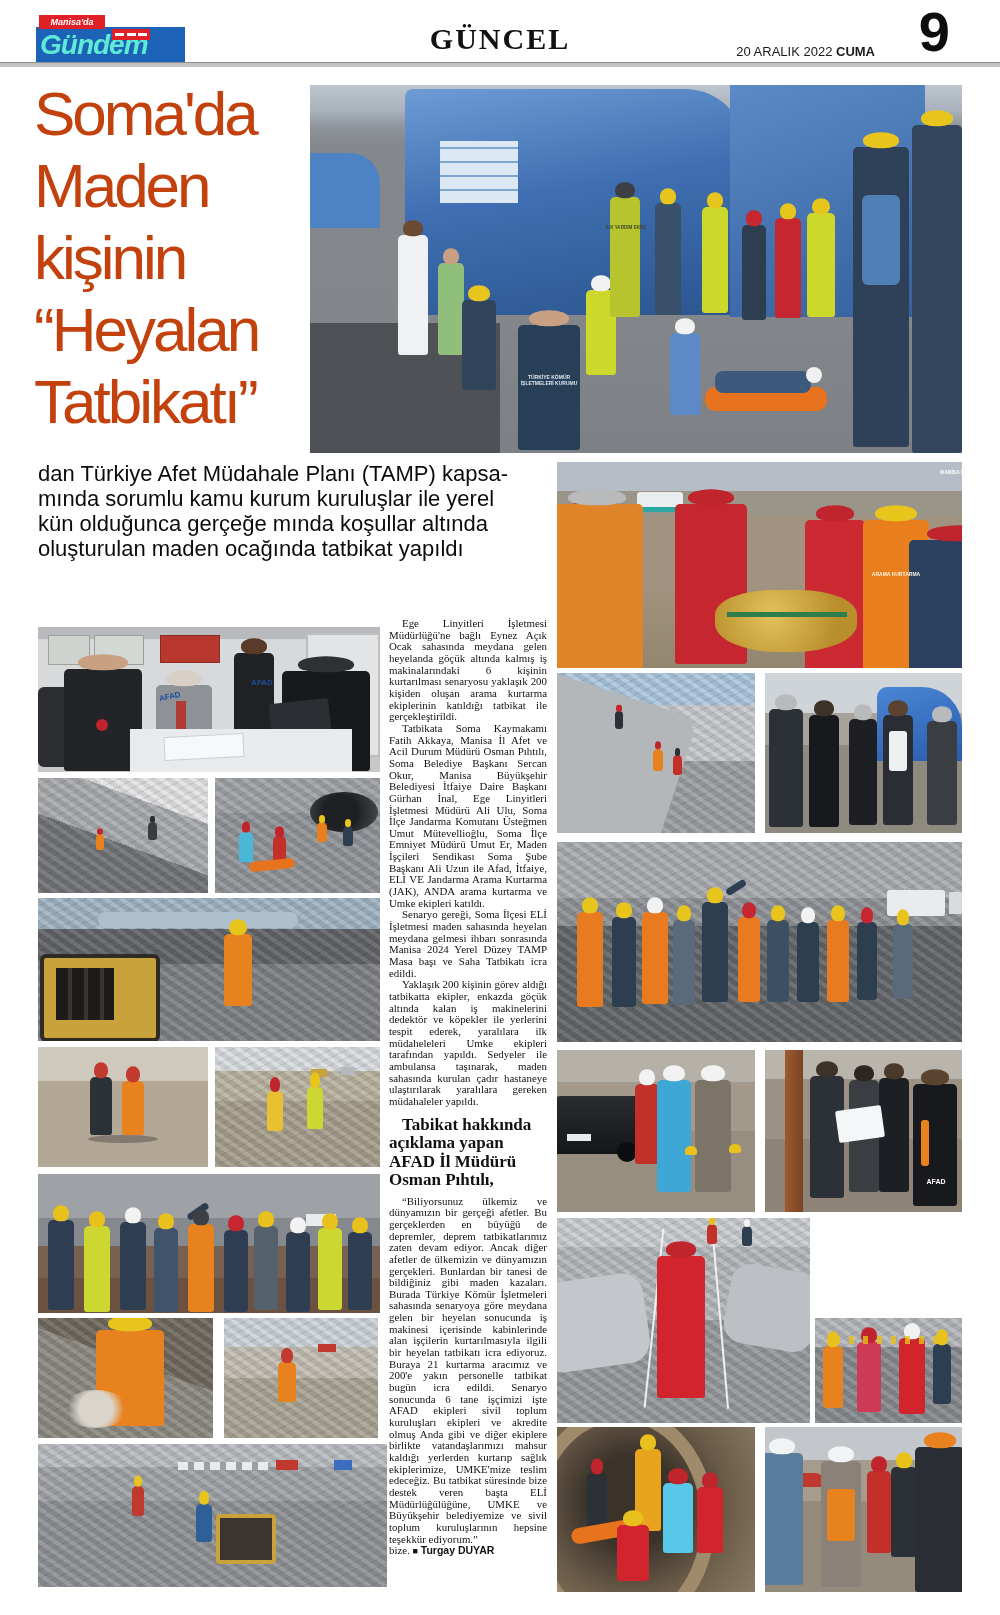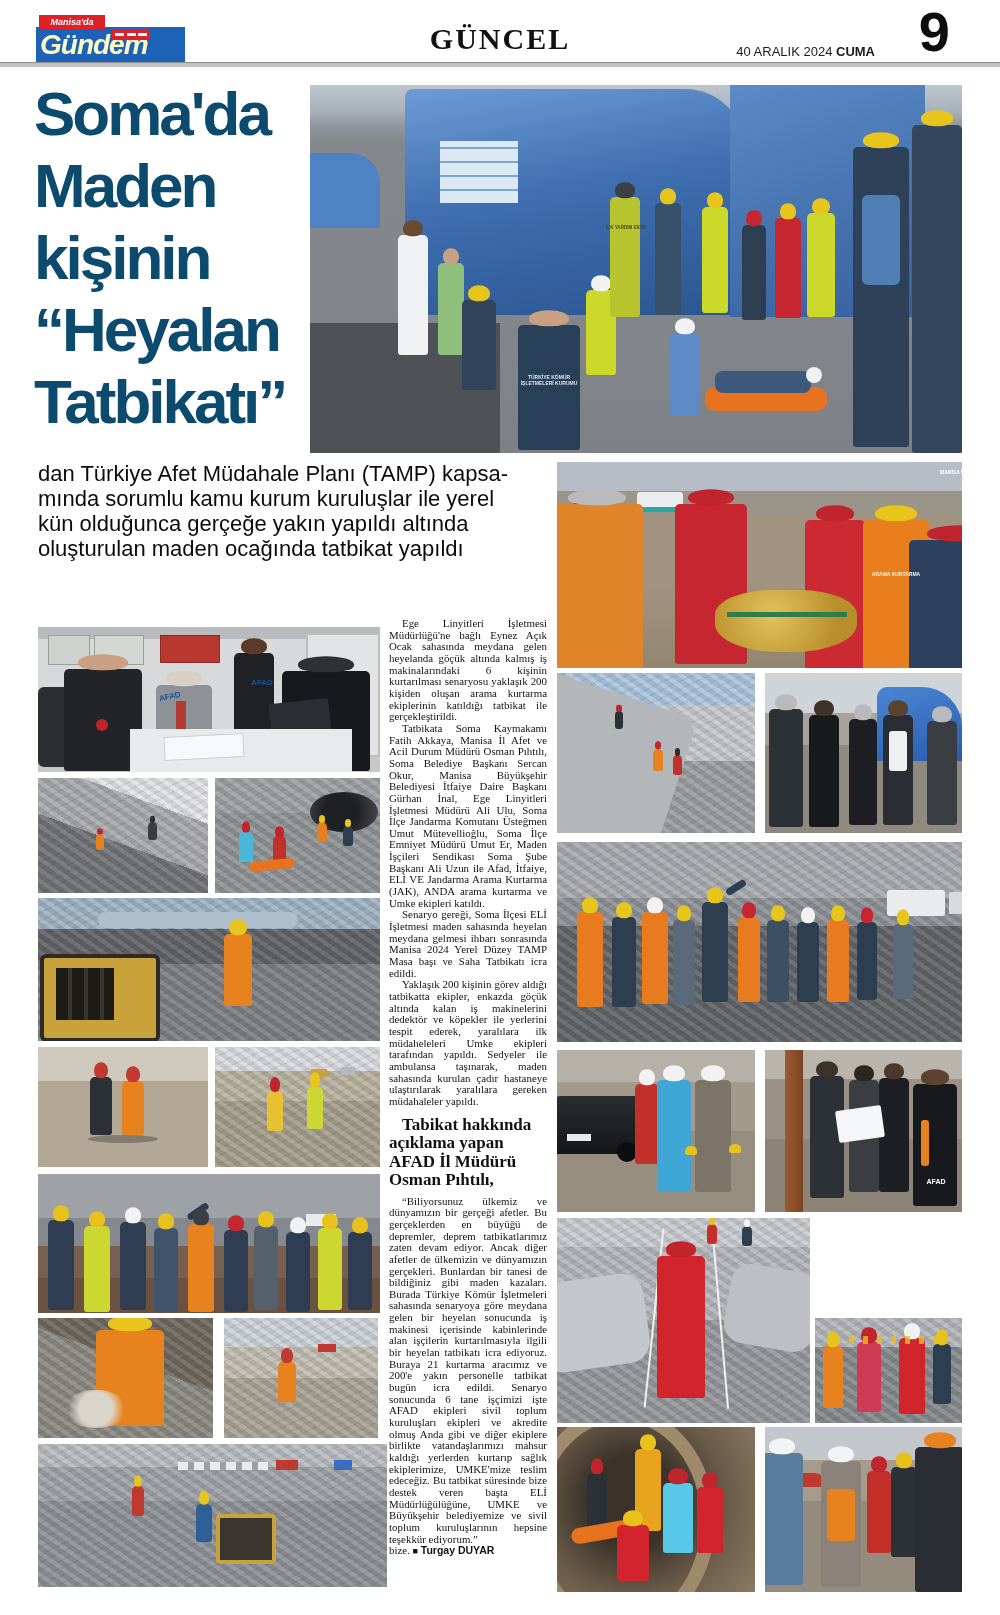--- a/index.html
+++ b/index.html
@@ -1,35 +1,35 @@
 <!DOCTYPE html>
 <html><head>
 <meta charset="utf-8">
 <style>
   html,body{margin:0;padding:0;background:#e8e8e8;}
   .sheet{position:relative;width:1000px;height:1615px;margin:0 auto;background:#ffffff;
          font-family:"Liberation Sans",sans-serif;overflow:hidden;}
   
   .logo-blue{position:absolute;left:36px;top:27px;width:149px;height:35px;background:#1c63b7;
              display:flex;align-items:center;justify-content:flex-start;padding-left:4px;box-sizing:border-box;}
-  .logo-name{color:#fef9c3;font-weight:bold;font-style:italic;font-size:28px;letter-spacing:-1px;}
+  .logo-name{color:#5eead4;font-weight:bold;font-style:italic;font-size:28px;letter-spacing:-1px;}
   .logo-red{position:absolute;left:39px;top:15px;width:66px;height:14px;background:#e01f26;
             color:#fff;font-style:italic;font-weight:bold;font-size:9px;line-height:14px;text-align:center;}
   .logo-tagbox{position:absolute;left:112px;top:29px;width:38px;height:11px;background:#e01f26;
                display:flex;align-items:center;justify-content:space-evenly;}
   .logo-tagbox i{display:block;width:9px;height:3px;background:#fff;}
   .section-title{position:absolute;left:0;top:22px;width:1000px;text-align:center;
                  font-family:"Liberation Serif",serif;font-weight:bold;font-size:30px;letter-spacing:2px;color:#111;}
   .dateline{position:absolute;right:125px;top:44px;font-size:13px;color:#1a1a1a;}
   .dateline b{font-weight:bold;}
   .pagenum{position:absolute;right:50px;top:2px;font-size:56px;font-weight:bold;color:#0d0d0d;line-height:60px;}
   .header-rule{position:absolute;left:0;top:62px;width:1000px;height:4px;background:#c2c2c2;border-top:1px solid #8f8f8f;}
   
   .headline{position:absolute;left:34px;top:78px;width:380px;z-index:3;
-            font-weight:bold;font-size:62px;line-height:72px;letter-spacing:-3px;color:#0c4a6e;}
+            font-weight:normal;font-size:62px;line-height:72px;letter-spacing:-3px;color:#c2410c;}
   .lead{position:absolute;left:38px;top:461px;width:525px;z-index:3;
         font-size:22px;line-height:25px;color:#0c0c0c;}
   
   .bodycol{position:absolute;left:389px;top:618px;width:158px;
            font-family:"Liberation Serif",serif;font-size:10.9px;line-height:11.65px;
            text-align:justify;color:#111;}
   .bodycol p{margin:0;text-indent:13px;}
   .subhead{font-weight:bold;font-size:17px;line-height:18.5px;text-align:left;text-indent:0;
            margin:8px 0 6px 0 !important;}
   .sig{margin-top:1px;}
@@ -60,21 +60,21 @@
     </div>
     <div class="logo-red">Manisa'da</div>
     <div class="logo-tagbox">
         <i></i>
         <i></i>
         <i></i>
       </div>
   </div>
   <div class="section-title">GÜNCEL</div>
   <div class="dateline">
-    <span>40 ARALIK 2024</span>
+    <span>20 ARALIK 2022</span>
     <b>CUMA</b>
   </div>
   <div class="pagenum">9</div>
   <div class="header-rule"></div>
 
   <h1 class="headline" style="margin:0;font-size:62px;">
     <div>Soma'da</div>
     <div>Maden</div>
     <div>kişinin</div>
     <div>“Heyalan</div>
@@ -108,21 +108,21 @@
     <span class="blk" style="left:405px;top:286px;width:96px;height:22px;background:#3d5a7d;border-radius:8px;"></span>
     <span class="blk" style="left:496px;top:282px;width:16px;height:16px;background:#f0f0f0;border-radius:50%;"></span>
     <i class="p" style="left:543px;top:62px;width:56px;height:300px;--v:#2e4158;--h:#e8c51c"></i>
     <span class="blk" style="left:552px;top:110px;width:38px;height:90px;background:#4f7fb5;border-radius:6px;"></span>
     <i class="p" style="left:602px;top:40px;width:50px;height:328px;--v:#33465e;--h:#e8c51c"></i>
   </figure>
 
   <div class="lead">
     <div>dan Türkiye Afet Müdahale Planı (TAMP) kapsa-</div>
     <div>mında sorumlu kamu kurum kuruluşlar ile yerel</div>
-    <div>kün olduğunca gerçeğe yakın yapıldı altında</div>
+    <div>kün olduğunca gerçeğe mında koşullar altında</div>
     <div>oluşturulan maden ocağında  tatbikat yapıldı</div>
   </div>
 
   <div class="bodycol">
     <p>Ege Linyitleri İşletmesi Müdürlüğü'ne bağlı Eynez Açık Ocak sahasında meydana gelen heyelanda göçük altında kalmış iş makinalarındaki 6 kişinin kurtarılması senaryosu yaklaşık 200 kişiden oluşan arama kurtarma ekiplerinin katıldığı tatbikat ile gerçekleştirildi.</p>
     <p>Tatbikata Soma Kaymakamı Fatih Akkaya, Manisa İl Afet ve Acil Durum Müdürü Osman Pıhtılı, Soma Belediye Başkanı Sercan Okur, Manisa Büyükşehir Belediyesi İtfaiye Daire Başkanı Gürhan İnal, Ege Linyitleri İşletmesi Müdürü Ali Ulu, Soma İlçe Jandarma Komutanı Üsteğmen Umut Mütevellioğlu, Soma İlçe Emniyet Müdürü Umut Er, Maden İşçileri Sendikası Soma Şube Başkanı Ali Uzun ile Afad, İtfaiye, ELİ VE Jandarma Arama Kurtarma (JAK), ANDA arama kurtarma ve Umke ekipleri katıldı.</p>
     <p>Senaryo gereği, Soma İlçesi ELİ İşletmesi maden sahasında heyelan meydana gelmesi ihbarı sonrasında  Manisa 2024 Yerel Düzey TAMP Masa başı ve Saha Tatbikatı icra edildi.</p>
     <p>Yaklaşık 200 kişinin görev aldığı tatbikatta ekipler, enkazda göçük altında kalan iş makinelerini dedektör ve köpekler ile yerlerini tespit ederek, yaralılara ilk müdaheleleri Umke ekipleri tarafından yapıldı. Sedyeler ile ambulansa taşınarak, maden sahasında kurulan çadır hastaneye ulaştırılarak yaralılara gereken müdahaleler yapıldı.</p>
     <p class="subhead">Tabikat hakkında açıklama yapan AFAD İl Müdürü Osman Pıhtılı,</p>
     <p>“Biliyorsunuz ülkemiz ve dünyamızın bir gerçeği afetler. Bu gerçeklerden en büyüğü de depremler, deprem tatbikatlarımız zaten devam ediyor. Ancak diğer afetler de ülkemizin ve dünyamızın gerçekleri. Bunlardan bir tanesi de bildiğiniz gibi maden kazaları. Burada Türkiye Kömür İşletmeleri sahasında senaryoya göre meydana gelen bir  heyelan sonucunda iş makinesi içerisinde kabinlerinde alan işçilerin kurtarılmasıyla ilgili bir heyelan tatbikatı icra ediyoruz. Buraya 21 kurtarma aracımız ve 200'e yakın personelle tatbikat bugün icra edildi. Senaryo sonucunda 6 tane işçimizi işte AFAD ekipleri sivil toplum kuruluşları ekipleri ve akredite olmuş Anda gibi ve diğer ekiplere birlikte vatandaşlarımızı mahsur kaldığı yerlerden kurtarıp sağlık ekiplerimize, UMKE'mize teslim edeceğiz. Bu tatbikat süresinde bize destek veren başta ELİ Müdürlüğülüğüne, UMKE ve  Büyükşehir belediyemize ve sivil toplum kuruluşlarının hepsine teşekkür ediyorum.”</p>

